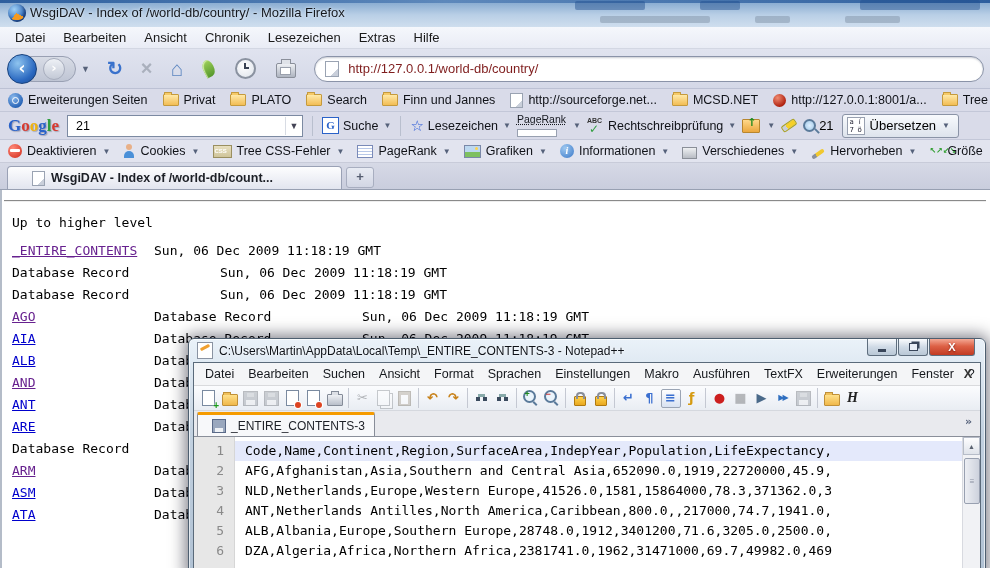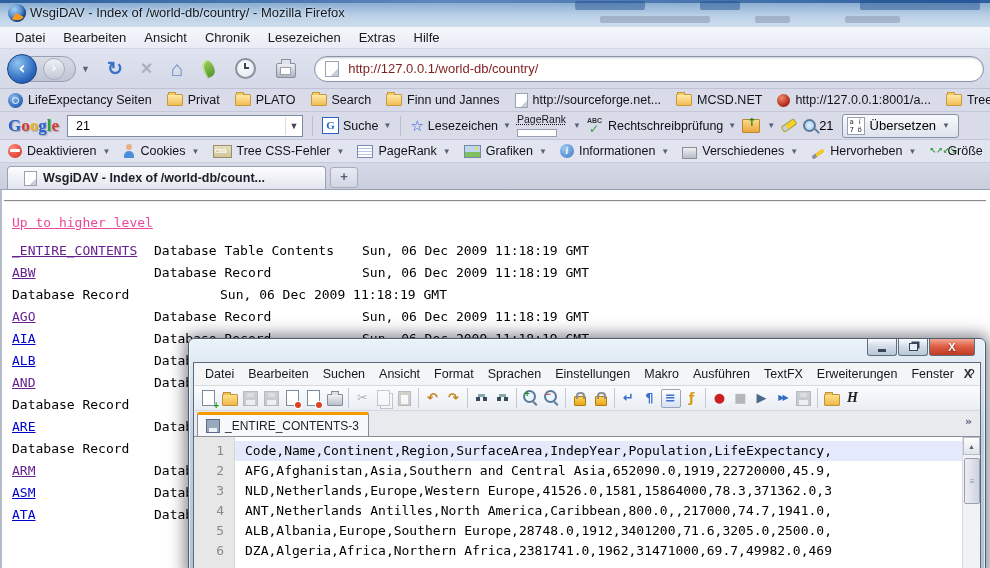--- a/index.html
+++ b/index.html
@@ -110,31 +110,31 @@
     background:linear-gradient(180deg,#bcd8f0 0 55%,#7ec060 55%)}
   .wd-img::after{content:"";position:absolute;top:1px;right:2px;width:3px;height:3px;border-radius:50%;background:#ffd24a}
   .wd-info{width:14px;height:14px;border-radius:50%;flex:none;text-align:center;
     background:radial-gradient(circle at 35% 30%,#9ec8f0,#3a78c8);color:#fff;font:bold italic 10px/14px "Liberation Serif",serif}
   .wd-box{width:13px;height:10px;background:linear-gradient(#eef0f2,#b8bcc4);border:1px solid #8a8f98;margin-top:3px;flex:none}
   .wd-brush{width:14px;height:4px;background:linear-gradient(90deg,#8a909c 0 35%,#f0c830 35%);transform:rotate(-35deg);border-radius:2px;flex:none;margin-top:5px}
   .wd-size{font:bold 8px/8px "DejaVu Sans",sans-serif;color:#2f9e2f;width:13px;letter-spacing:0;flex:none}
   
   .tabbar{position:absolute;top:163px;left:0;right:0;height:26px;background:linear-gradient(#d6d9e6,#c9cddd);
     border-bottom:1px solid #98a0b2;display:flex;align-items:flex-end;padding-left:7px}
-  .fftab{width:285px;height:22px;display:flex;align-items:center;gap:6px;padding:0 16px;
+  .fftab{width:285px;height:22px;display:flex;align-items:center;gap:6px;padding:0 24px;
     background:linear-gradient(#fdfdfe,#e2e5ef);border:1px solid #9aa1b5;border-bottom:none;border-radius:4px 4px 0 0;
     font-weight:bold;font-size:12.5px;color:#1c1f26;white-space:nowrap;overflow:hidden}
   .newtab{width:26px;height:19px;margin-left:4px;margin-bottom:1px;border:1px solid #a8aec0;border-radius:3px;
     background:linear-gradient(#e8ebf3,#d2d6e4);color:#555d70;font:bold 13px/17px "Liberation Sans",sans-serif;text-align:center}
   
   .content{position:absolute;top:190px;left:0;right:0;bottom:0;background:#fff;border-left:2px solid #b4bcc8;overflow:hidden}
   .content h1{margin:12px 0 0 8px;font:bold 30px/38px "Liberation Serif",serif;color:#000}
   .content hr{margin:10px 4px 10px 2px;border:none;border-top:1px solid #8a8a8a;border-bottom:1px solid #eee}
   .pre{margin-left:10px;font:13px/22px "DejaVu Sans Mono","Liberation Mono",monospace;color:#000}
-  .uplink{color:#ec4899;text-decoration:underline;cursor:pointer}
+  .uplink{color:#000000;cursor:pointer}
   .rows{margin-top:6px}
   .prow{display:flex;height:22px;white-space:pre}
   .prow .c1{width:142px}
   .prow .c2{width:208px}
   .plink{color:#0000cc;text-decoration:underline;cursor:pointer}
   .plink.visited{color:#67218f}
   
   .np{position:absolute;left:188px;top:338px;width:788px;height:236px;z-index:50;border-radius:6px 6px 0 0;
     background:linear-gradient(#eaf2f9,#c2d1e0 40%,#b0c1d3);border:1px solid #4e5f70;
     box-shadow:0 0 16px 3px rgba(0,0,20,.5), inset 0 0 0 1px rgba(255,255,255,.65);padding:0 4px}
@@ -180,21 +180,21 @@
   .tb-mag{width:9px;height:9px;border:2px solid #5a7a9a;border-radius:50%;position:relative;margin:0 3px 3px 0;background:#eaf4fc}
   .tb-mag::before{content:"";position:absolute;width:2px;height:5px;background:#5a7a9a;bottom:-5px;right:-2px;transform:rotate(-45deg)}
   .tb-mag::after{content:"+";position:absolute;top:-3px;left:0px;font:bold 9px/10px "Liberation Sans",sans-serif;color:#1f8a1f}
   .tb-mag.minus::after{content:"−";color:#c33}
   .tb-lock{width:10px;height:8px;background:linear-gradient(#ffd24a,#e8a820);border:1px solid #b07a10;border-radius:1px;position:relative;margin-top:5px}
   .tb-lock::before{content:"";position:absolute;top:-5px;left:1px;width:5px;height:5px;border:2px solid #8a8f9a;border-bottom:none;border-radius:4px 4px 0 0}
   .tb-paste{width:11px;height:13px;background:#c89a58;border:1px solid #8a6a30;position:relative}
   .tb-paste::after{content:"";position:absolute;left:2px;top:3px;right:2px;bottom:1px;background:#fff}
   .np-overflow{position:absolute;right:3px;top:3px;font:bold 11px "DejaVu Sans",sans-serif;color:#55617a}
   .np-tabbar{height:25px;background:#e9eaee;border-bottom:1px solid #8a8f9a;display:flex;align-items:flex-end;padding-left:3px}
-  .np-tab{display:flex;align-items:center;gap:5px;height:21px;padding:0 9px 0 8px;background:#f7f8fa;
+  .np-tab{display:flex;align-items:center;gap:5px;height:21px;padding:0 9px 0 14px;background:#f7f8fa;
     border:1px solid #888d98;border-bottom:none;border-top:3px solid #f59b00;border-radius:2px 2px 0 0;
     font-size:12px;color:#1c1f26;white-space:nowrap}
   .tab-floppy{width:12px;height:12px;background:#9aa8be;border:1px solid #5a6a88;position:relative;flex:none}
   .tab-floppy::before{content:"";position:absolute;left:2px;right:2px;bottom:0;height:4px;background:#eef1f5}
   .np-editor{flex:1;position:relative;overflow:hidden;
     background:linear-gradient(90deg,#e7e7e7 0 40px,#d6d6d6 40px 41px,#fff 41px)}
   .ed-lines{padding-top:4px}
   .ed-line{display:flex;height:20px;font:13px/20px "DejaVu Sans Mono","Liberation Mono",monospace}
   .ed-line .ln{width:30px;padding-right:11px;text-align:right;color:#8a8a8a;flex:none}
   .ed-line .lt{flex:1;padding-left:10px;white-space:pre;color:#000;margin-right:17px}
@@ -244,21 +244,21 @@
   <span class="printer"></span>
   <div class="urlbar">
     <span class="page-ic"></span>
     <input value="http://127.0.0.1/world-db/country/" style="">
   </div>
 </div>
 
 <div class="bmbar">
   <span class="bm">
       <span class="smartf"></span>
-      <span>LifeExpectancy Seiten</span>
+      <span>Erweiterungen Seiten</span>
     </span>
   <span class="bm">
       <span class="folder"></span>
       <span>Privat</span>
     </span>
   <span class="bm">
       <span class="folder"></span>
       <span>PLATO</span>
     </span>
   <span class="bm">
@@ -394,26 +394,24 @@
 </div>
 
 <div class="content">
   <hr>
   <div class="pre">
     <a class="uplink">Up to higher level</a>
     <div class="rows">
 
         <div class="prow">
           <span class="c1"><a class="plink visited">_ENTIRE_CONTENTS</a></span>
-          <span class="c2">Database Table Contents</span>
-          <span class="c3">Sun, 06 Dec 2009 11:18:19 GMT</span>
-        </div>
-
-        <div class="prow">
-          <span class="c1"><a class="plink visited">ABW</a></span>
+          <span class="c3">Sun, 06 Dec 2009 11:18:19 GMT</span>
+        </div>
+
+        <div class="prow">
           <span class="c2">Database Record</span>
           <span class="c3">Sun, 06 Dec 2009 11:18:19 GMT</span>
         </div>
 
         <div class="prow">
           <span class="c2">Database Record</span>
           <span class="c3">Sun, 06 Dec 2009 11:18:19 GMT</span>
         </div>
 
         <div class="prow">
@@ -434,20 +432,21 @@
           <span class="c3">Sun, 06 Dec 2009 11:18:19 GMT</span>
         </div>
 
         <div class="prow">
           <span class="c1"><a class="plink visited">AND</a></span>
           <span class="c2">Database Record</span>
           <span class="c3">Sun, 06 Dec 2009 11:18:19 GMT</span>
         </div>
 
         <div class="prow">
+          <span class="c1"><a class="plink">ANT</a></span>
           <span class="c2">Database Record</span>
           <span class="c3">Sun, 06 Dec 2009 11:18:19 GMT</span>
         </div>
 
         <div class="prow">
           <span class="c1"><a class="plink">ARE</a></span>
           <span class="c2">Database Record</span>
           <span class="c3">Sun, 06 Dec 2009 11:18:19 GMT</span>
         </div>
 
@@ -471,20 +470,24 @@
         <div class="prow">
           <span class="c1"><a class="plink">ATA</a></span>
           <span class="c2">Database Record</span>
           <span class="c3">Sun, 06 Dec 2009 11:18:19 GMT</span>
         </div>
       </div>
   </div>
 </div>
 
 <div class="np">
+  <div class="np-title">
+    <span class="np-icon"></span>
+    <span>C:\Users\Martin\AppData\Local\Temp\_ENTIRE_CONTENTS-3 - Notepad++</span>
+  </div>
   <div class="np-btns">
     <span class="npb min"></span>
     <span class="npb rest"></span>
     <span class="npb close">X</span>
   </div>
   <div class="np-client">
     <div class="np-menu">
       <span class="mi">Datei</span>
       <span class="mi">Bearbeiten</span>
       <span class="mi">Suchen</span>

